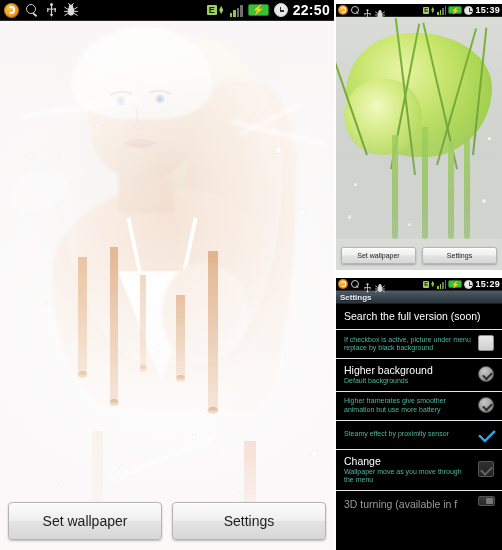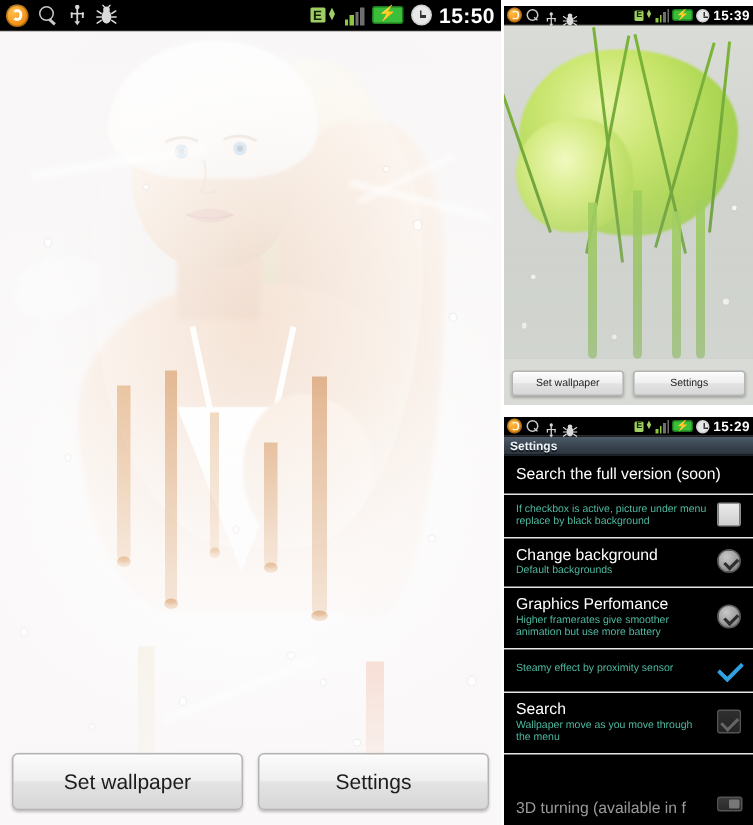--- a/index.html
+++ b/index.html
@@ -312,21 +312,21 @@
         <span class="ic ic-sig">
             <i></i>
             <i></i>
             <i></i>
             <i></i>
           </span>
         <span class="ic ic-batt">
             <span>⚡</span>
           </span>
         <span class="ic ic-alarm"></span>
-        <span class="sb-clock">15:50</span>
+        <span class="sb-clock">22:50</span>
       </div>
     </div>
 
     <div class="wall-woman">
       <div class="photo">
         <div class="ww-bg"></div>
         <div class="ww-hair"></div>
         <div class="ww-arm"></div>
         <div class="ww-chest"></div>
         <div class="ww-neck"></div>
@@ -555,58 +555,57 @@
           <div class="stext">
             <div class="ssub">If checkbox is active, picture under menu replace by black background</div>
           </div>
           <div class="swidget">
             <div class="cb"></div>
           </div>
         </div>
 
         <div class="srow">
           <div class="stext">
-            <div class="stitle">Change background</div>
+            <div class="stitle">Higher background</div>
             <div class="ssub">Default backgrounds</div>
           </div>
           <div class="swidget">
             <div class="chev"></div>
           </div>
         </div>
 
         <div class="srow">
           <div class="stext">
-            <div class="stitle">Graphics Perfomance</div>
             <div class="ssub">Higher framerates give smoother animation but use more battery</div>
           </div>
           <div class="swidget">
             <div class="chev"></div>
           </div>
         </div>
 
         <div class="srow">
           <div class="stext">
             <div class="ssub">Steamy effect by proximity sensor</div>
           </div>
           <div class="swidget">
             <div class="cb on"></div>
           </div>
         </div>
 
         <div class="srow">
           <div class="stext">
-            <div class="stitle">Search</div>
+            <div class="stitle">Change</div>
             <div class="ssub">Wallpaper move as you move through the menu</div>
           </div>
           <div class="swidget">
             <div class="cb off2"></div>
           </div>
         </div>
 
-        <div class="srow dim" style="border-bottom:none;margin-top:23px;">
+        <div class="srow dim" style="border-bottom:none;">
           <div class="stext">
             <div class="stitle">3D turning (available in f</div>
           </div>
           <div class="swidget">
             <div class="toggle-sm"></div>
           </div>
         </div>
 
       </div>
     </div>

